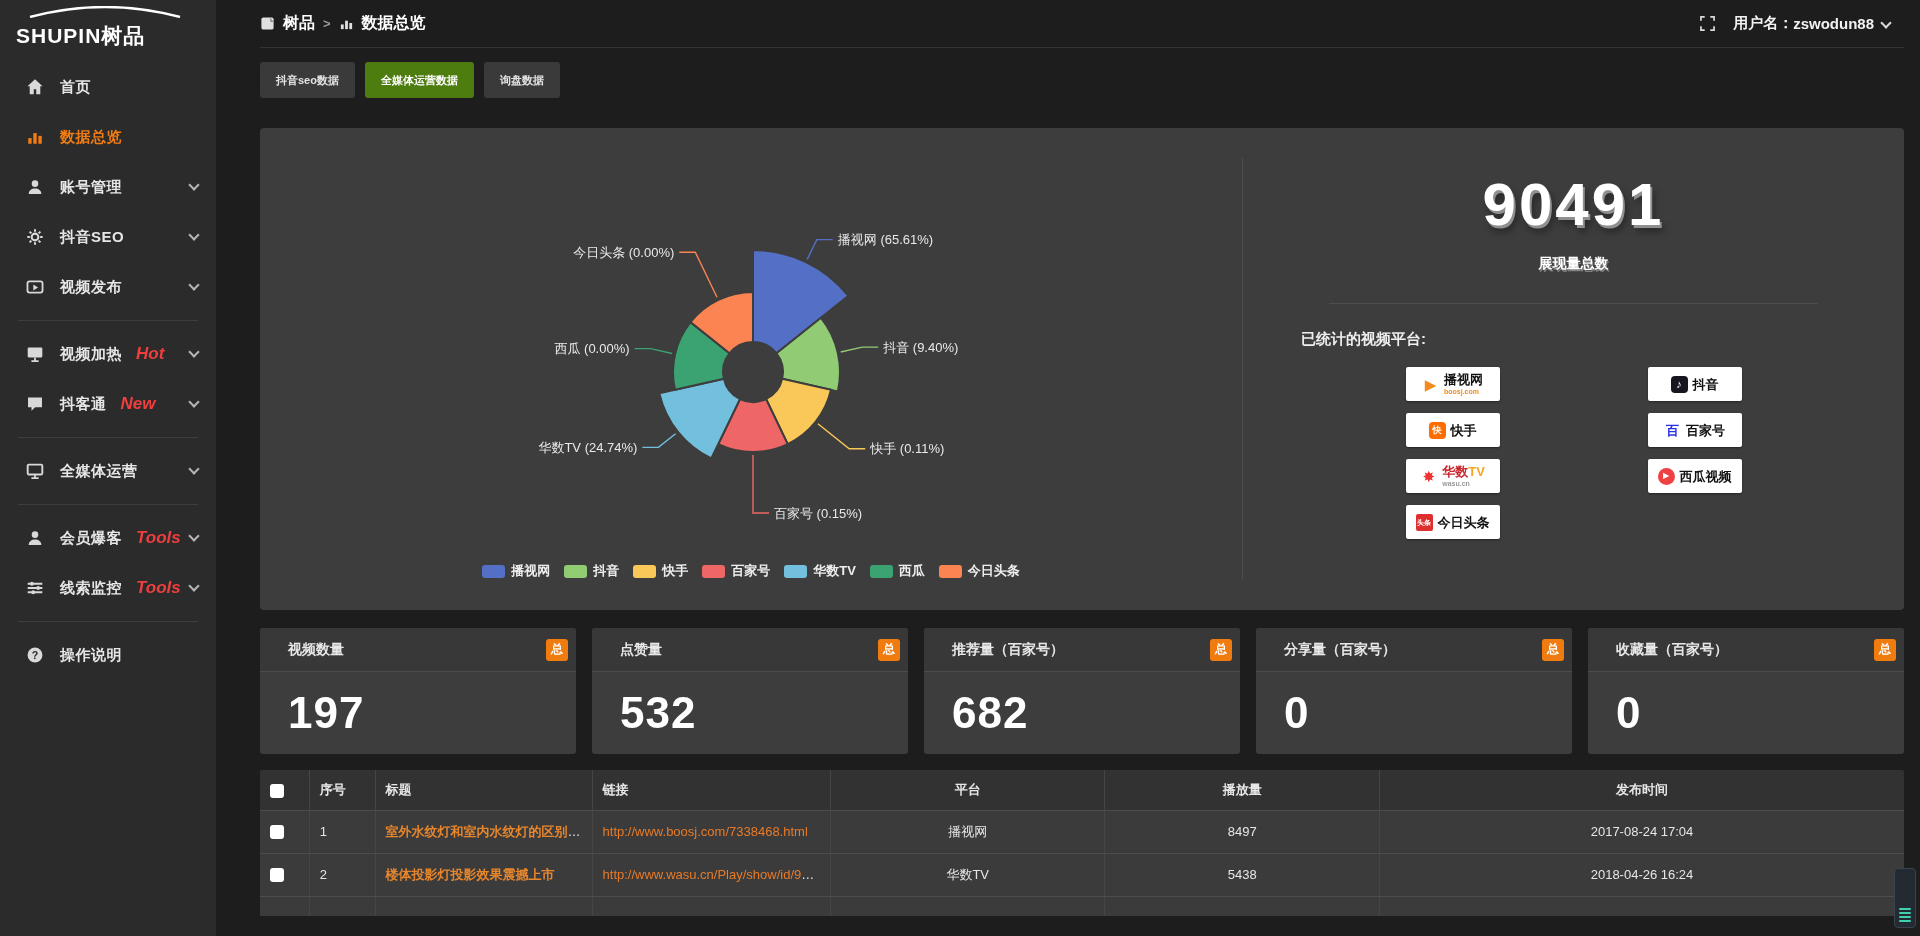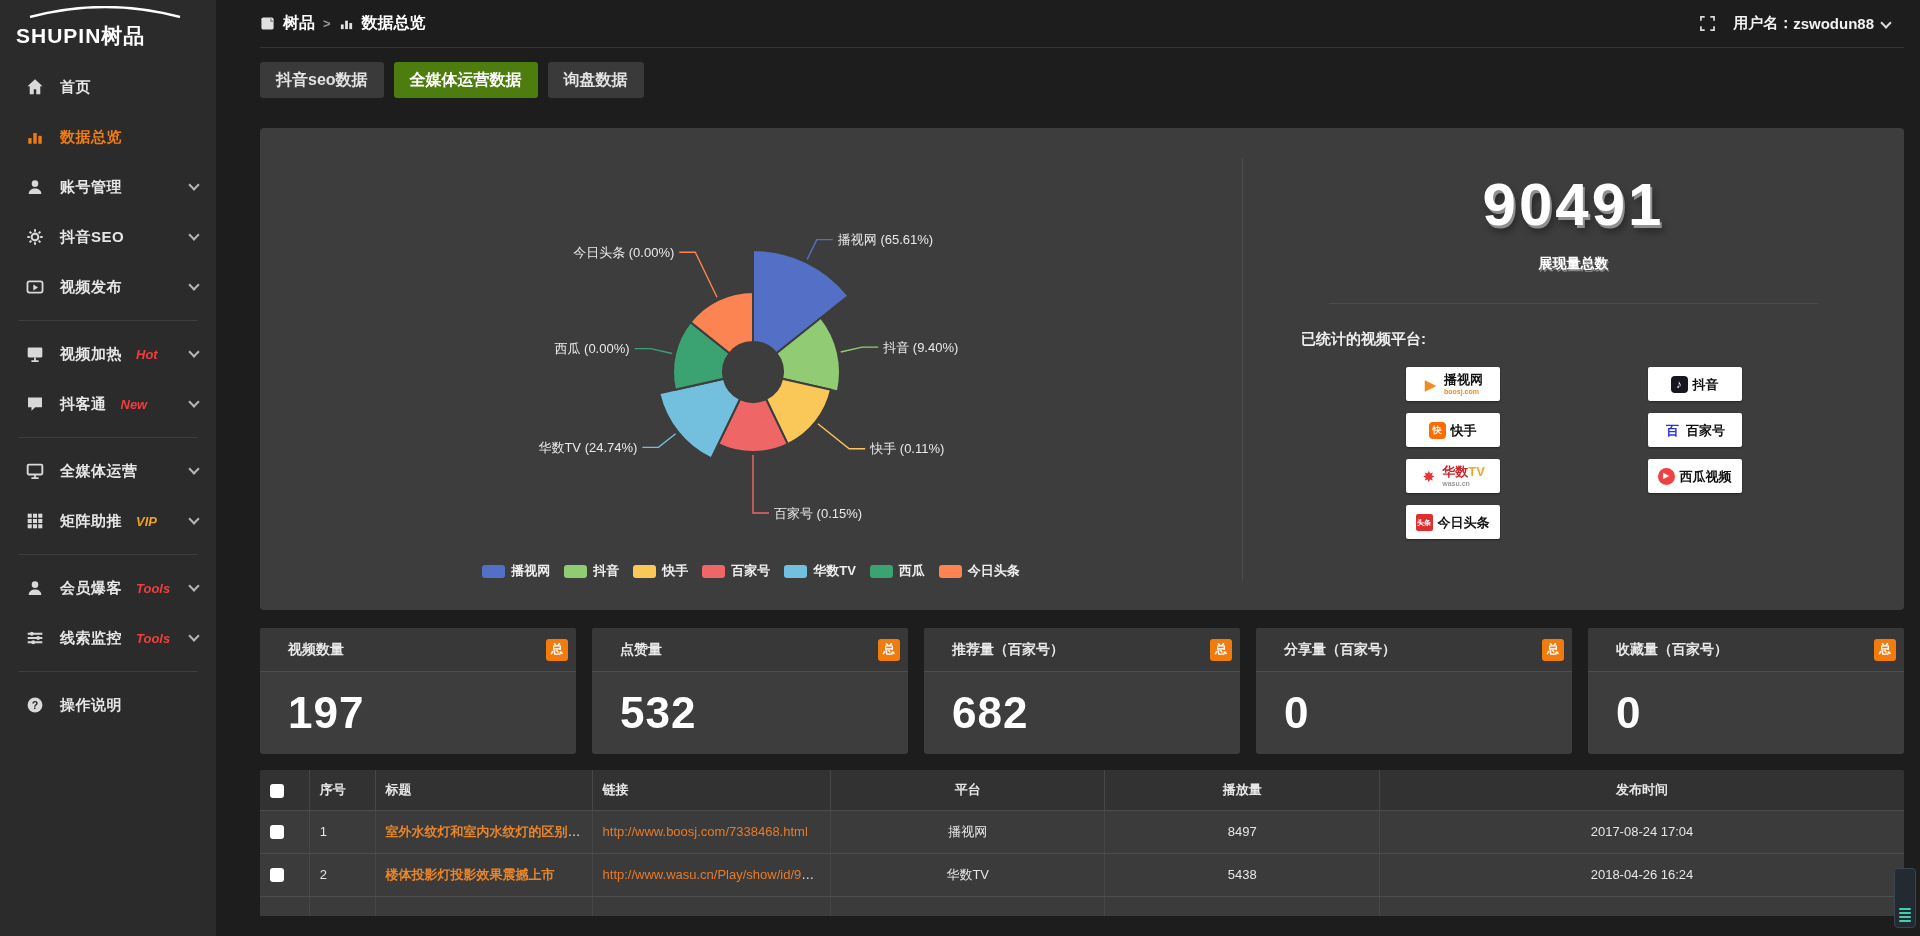--- a/index.html
+++ b/index.html
@@ -11,40 +11,40 @@
   
   .sidebar { width:216px; height:100%; background:#2b2b2b; flex:0 0 216px; overflow:hidden; }
   .logo { padding:10px 0 6px 16px; height:62px; position:relative; }
   .logo .arc { position:absolute; left:16px; top:6px; }
   .logo .logo-text { font-size:21px; font-weight:900; letter-spacing:1px; color:#fff; margin-top:12px; white-space:nowrap; }
   .nav-item { height:50px; display:flex; align-items:center; padding:0 18px 0 26px; cursor:pointer; color:#e6e6e6; font-size:15px; }
   .nav-item .nico { width:18px; height:18px; margin-right:16px; flex:0 0 18px; color:#d9d9d9; }
   .nav-item.active { color:#f07c12; }
   .nav-item.active .nico { color:#f07c12; }
   .nav-item .nlabel { font-weight:700; letter-spacing:.5px; }
-  .nav-item .ntag { font-style:italic; font-weight:800; font-size:13px; margin-left:14px;text-align:right; }
+  .nav-item .ntag { font-style:italic; font-weight:800; font-size:17px; margin-left:14px;text-align:right; }
   .ntag.red { color:#ef3e3e; } .ntag.gold { color:#f0a11c; }
   .nav-item .spacer { flex:1; }
   .chev { width:8px; height:8px; border-right:2px solid #b5b5b5; border-bottom:2px solid #b5b5b5; transform:rotate(45deg); margin-top:-4px; }
   .nav-divider { border-top:1px solid #3d3d3d; margin:8px 18px; }
 
   
   .main { flex:1; height:100%; padding:0 16px 0 44px; position:relative; }
   .topbar { height:48px; display:flex; align-items:center; border-bottom:1px solid #343434; }
   .crumb { display:flex; align-items:center; gap:8px; font-size:16px; font-weight:700; color:#fff; }
   .crumb .cico { width:15px; height:15px; color:#e0e0e0; }
   .crumb .sep { color:#9a9a9a; font-size:13px; font-weight:700; }
   .topbar-right { margin-left:auto; display:flex; align-items:center; gap:18px; padding-right:14px; }
   .fullscreen { width:15px; height:15px; color:#dcdcdc; cursor:pointer; }
   .user { display:flex; align-items:center; gap:8px; font-size:15px; font-weight:700; color:#f2f2f2; cursor:pointer; }
   .user .chev { border-color:#d8d8d8; margin-top:-2px; }
 
   .tabs { display:flex; gap:10px; margin-top:14px; }
   .tab { height:36px; padding:0 16px; border-radius:3px; background:#3a3a3a; color:#e3e3e3;
-         font-size:16px; font-weight:700; display:flex; align-items:center; cursor:pointer; border:none; }
+         font-size:11px; font-weight:700; display:flex; align-items:center; cursor:pointer; border:none; }
   .tab.active { background:#4d7c0f; color:#fff; }
 
   
   .chart-panel { margin-top:30px; height:482px; background:#3d3d3d; border-radius:4px; display:flex; position:relative; }
   .chart-left { width:982px; position:relative; flex:0 0 982px; }
   .chart-left svg { display:block; }
   .legend { position:absolute; left:0; right:0; bottom:30px; display:flex; justify-content:center; gap:14px; }
   .legend-item { display:flex; align-items:center; gap:6px; cursor:pointer; }
   .legend-swatch { width:23px; height:13px; border-radius:3px; }
   .legend-label { font-size:13px; font-weight:700; color:#eee; }
@@ -178,39 +178,20 @@
           <span class="spacer"></span>
           <span class="chev"></span>
         </div>
         <div class="nav-divider"></div>
         <div class="nav-item">
           <svg class="nico" viewBox="0 0 16 16" fill="currentColor">
             <rect x="1.5" y="2.3" width="13" height="8.8" rx="1" fill="none" stroke="currentColor" stroke-width="1.7"></rect>
             <path d="M8 11.2v2.6M4.8 14.4h6.4" stroke="currentColor" stroke-width="1.6" fill="none"></path>
           </svg>
           <span class="nlabel">全媒体运营</span>
-          <span class="spacer"></span>
-          <span class="chev"></span>
-        </div>
-        <div class="nav-item">
-          <svg class="nico" viewBox="0 0 16 16" fill="currentColor">
-            <g>
-              <rect x="1.5" y="1.5" width="3.6" height="3.6"></rect>
-              <rect x="6.2" y="1.5" width="3.6" height="3.6"></rect>
-              <rect x="10.9" y="1.5" width="3.6" height="3.6"></rect>
-              <rect x="1.5" y="6.2" width="3.6" height="3.6"></rect>
-              <rect x="6.2" y="6.2" width="3.6" height="3.6"></rect>
-              <rect x="10.9" y="6.2" width="3.6" height="3.6"></rect>
-              <rect x="1.5" y="10.9" width="3.6" height="3.6"></rect>
-              <rect x="6.2" y="10.9" width="3.6" height="3.6"></rect>
-              <rect x="10.9" y="10.9" width="3.6" height="3.6"></rect>
-            </g>
-          </svg>
-          <span class="nlabel">矩阵助推</span>
-          <span class="ntag gold">VIP</span>
           <span class="spacer"></span>
           <span class="chev"></span>
         </div>
         <div class="nav-divider"></div>
         <div class="nav-item">
           <svg class="nico" viewBox="0 0 16 16" fill="currentColor">
             <circle cx="8" cy="5" r="2.9"></circle>
             <path d="M2.4 14.2c0-3.1 2.6-4.8 5.6-4.8s5.6 1.7 5.6 4.8z"></path>
           </svg>
           <span class="nlabel">会员爆客</span>

